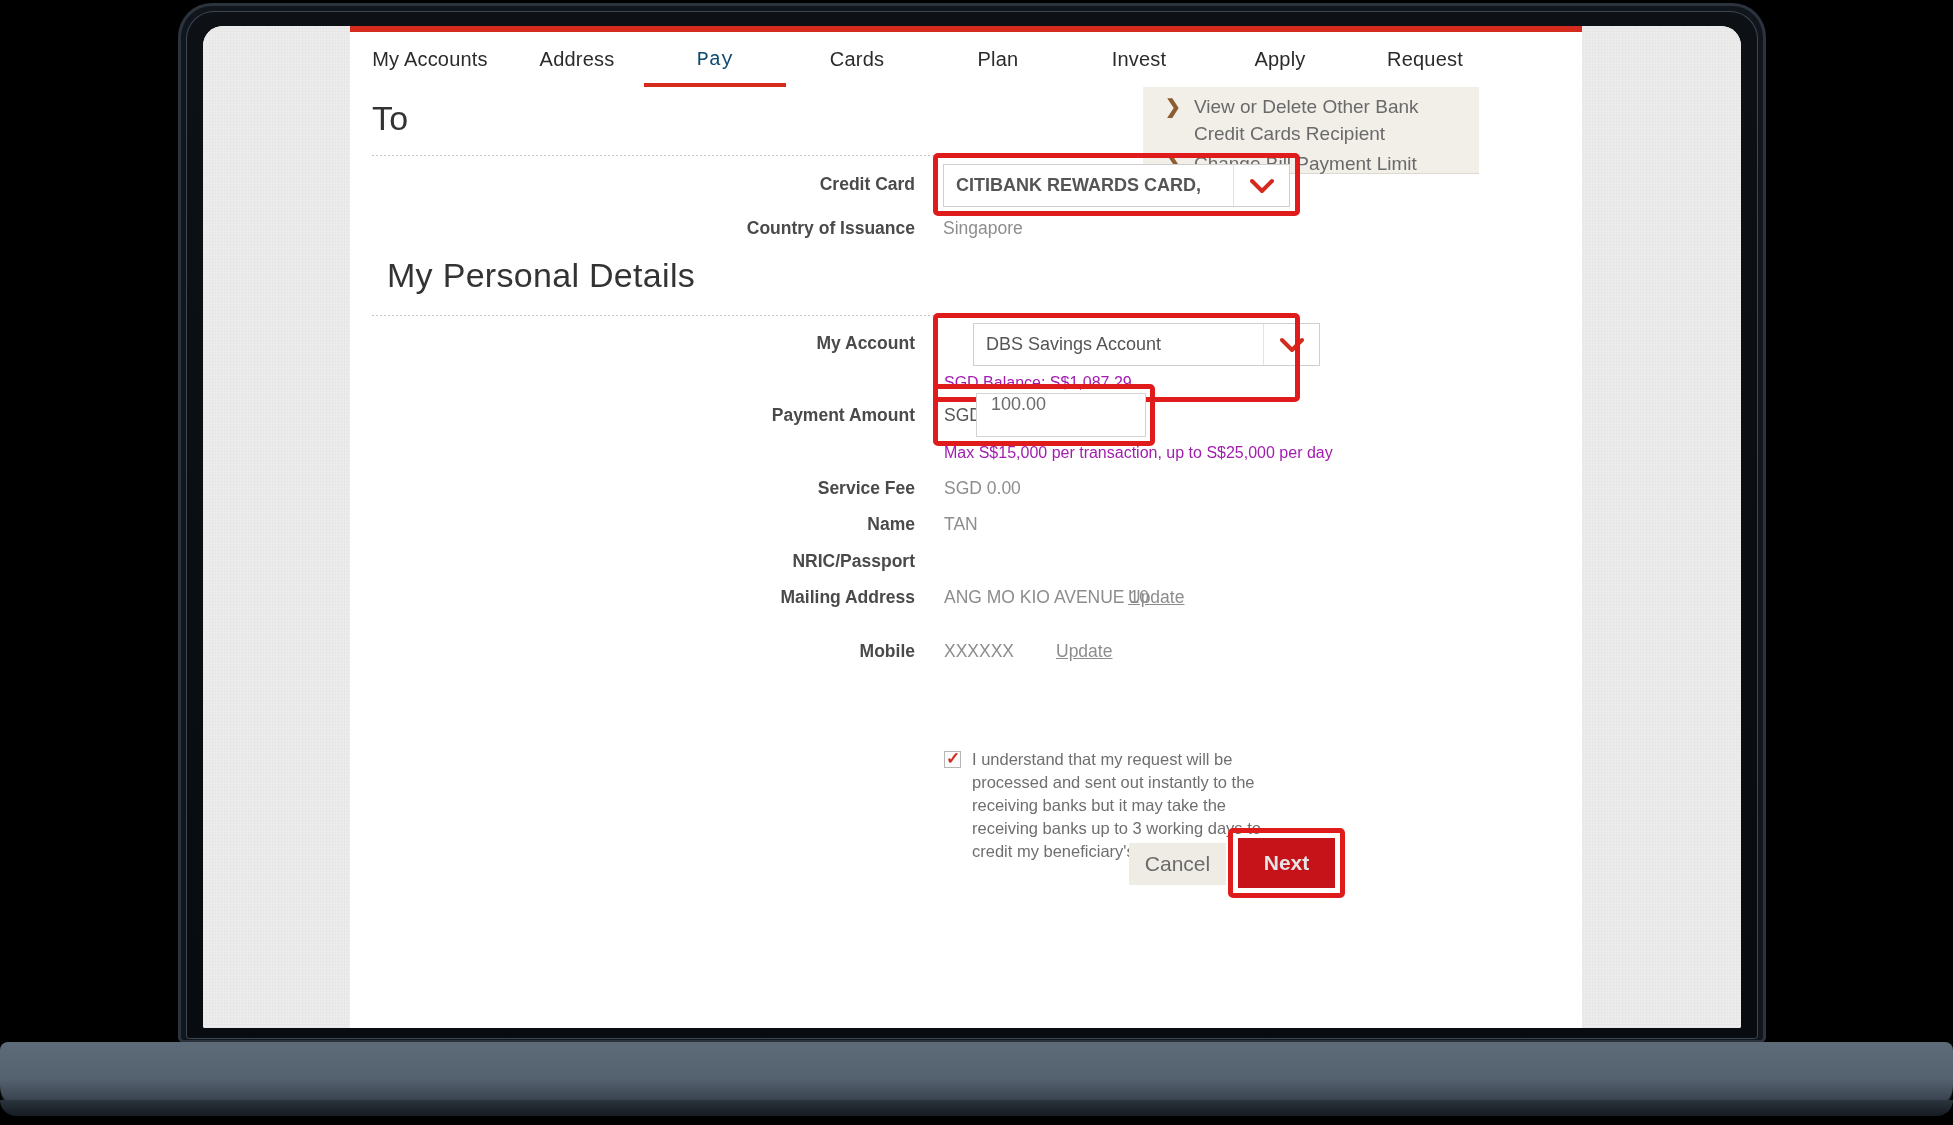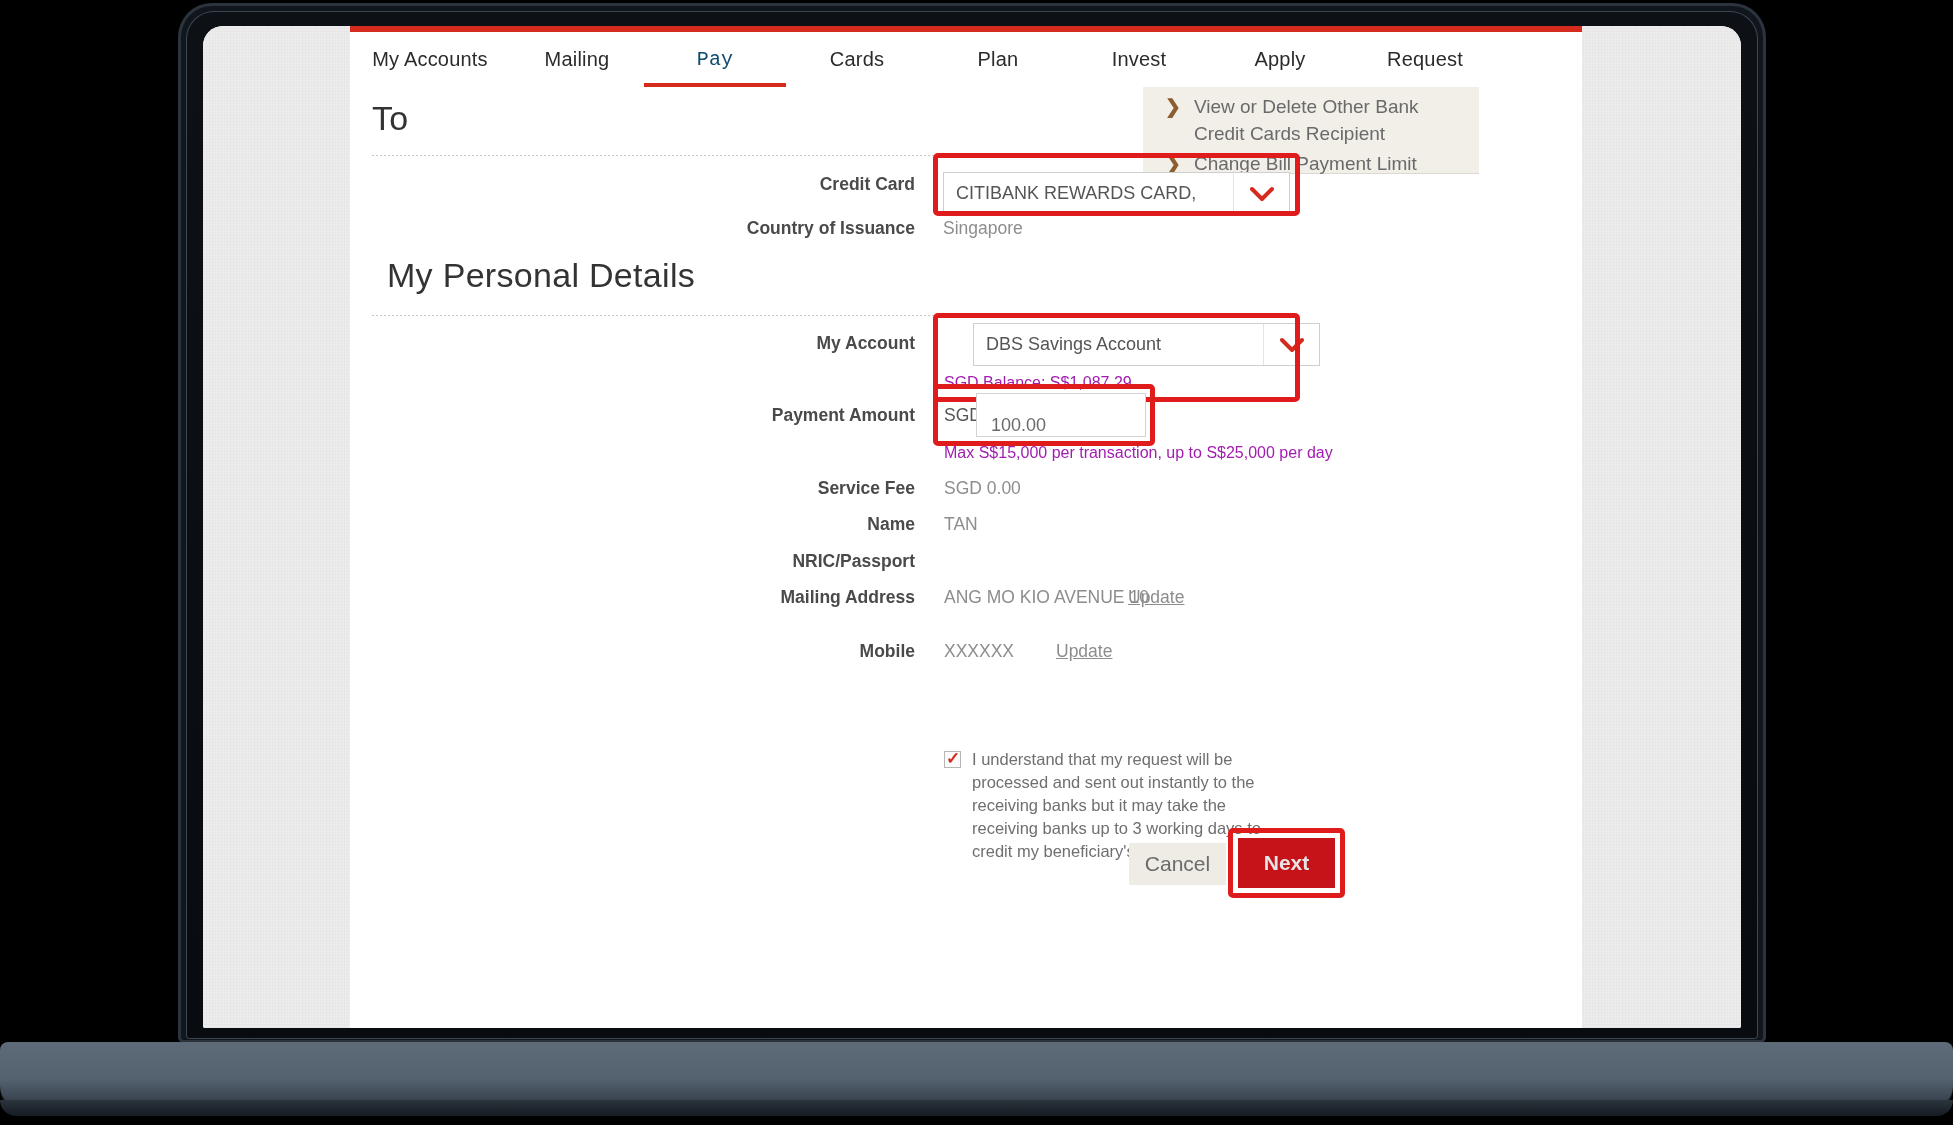--- a/index.html
+++ b/index.html
@@ -138,21 +138,21 @@
     position: absolute; border: 5px solid #e01b1b; border-radius: 5px;
     pointer-events: none;
   }
 
   .amt-prefix {
     position: absolute; font-size: 17.5px; color: #555; font-weight: normal;
   }
   .amt-input {
     position: absolute; background: #fff; border: 1px solid #d3d3d3;
     font-size: 18px; color: #6b6b6b; padding-left: 14px;
-    display: flex; align-items: flex-end; cursor: text;
+    display: flex; align-items: flex-start; cursor: text;
   }
   .hint {
     position: absolute; font-size: 16px; color: #a21caf; white-space: nowrap;
   }
 
   .link-u {
     color: #8d8d8d; text-decoration: underline; cursor: pointer;
   }
 
   .cb-row { position: absolute; display: flex; gap: 11px; align-items: flex-start; }
@@ -192,21 +192,21 @@
 
     <div class="page">
 
       <div class="topbar-red"></div>
 
       <div class="navbar">
         <div class="nav-item" style="width:160px">
           <span>My Accounts</span>
         </div>
         <div class="nav-item" style="width:134px">
-          <span>Mailing</span>
+          <span>Address</span>
         </div>
         <div class="nav-item active" style="width:142px">
           <span>Pay</span>
           <span class="nav-underline"></span>
         </div>
         <div class="nav-item" style="width:142px">
           <span>Cards</span>
         </div>
         <div class="nav-item" style="width:140px">
           <span>Plan</span>
@@ -234,21 +234,21 @@
             <span>Change Bill Payment Limit</span>
           </div>
         </div>
 
         <div class="sec-title" style="left:22px; top:12px;">To</div>
         <div class="dot-rule" style="left:22px; top:68px; width:572px;"></div>
 
         <div class="lblcol" style="top:87px;">
           <div class="lbl">Credit Card</div>
         </div>
-        <div class="select-box" style="left:593px; top:85px; width:347px; height:43px;">
+        <div class="select-box" style="left:593px; top:77px; width:347px; height:43px;font-weight:bold;">
           <span class="select-text">CITIBANK REWARDS CARD,</span>
           <span class="select-arrow">
             <svg width="24" height="16" viewBox="0 0 24 16" aria-hidden="true">
               <path d="M2 3 L12 13 L22 3" fill="none" stroke="#d52b1e" stroke-width="4" stroke-linecap="round" stroke-linejoin="round"></path>
             </svg>
           </span>
         </div>
         <div class="hl" style="left:583px; top:66px; width:367px; height:63px;"></div>
 
         <div class="lblcol" style="top:131px;">

